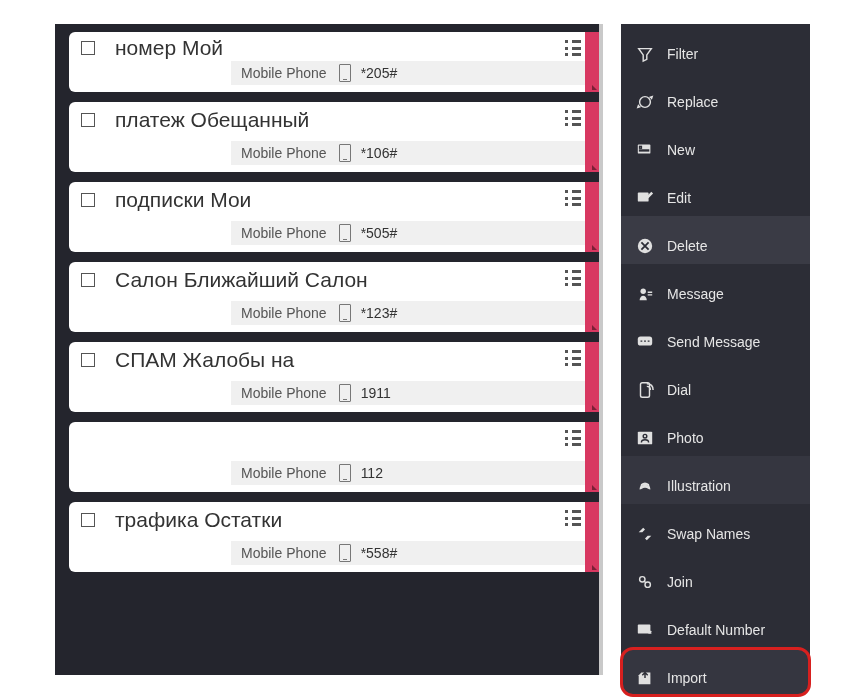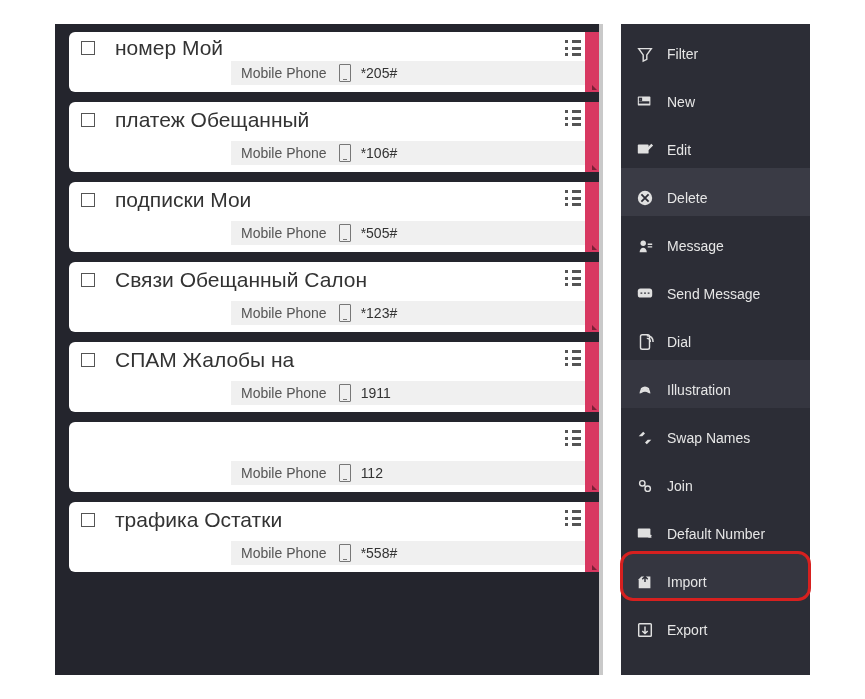--- a/index.html
+++ b/index.html
@@ -139,21 +139,21 @@
               </span>
           </div>
         </div>
         <div class="stripe"></div>
       </div>
 
       <div class="card">
         <div class="card-left">
           <div class="name-row">
             <span class="chk"></span>
-            <span>Связи Обещанный Салон</span>
+            <span>Салон Ближайший Салон</span>
           </div>
           <div class="phone-row">
               <div class="phone-block">
             <span class="phone-label">Mobile Phone</span>
             <span class="phone-icon"></span>
             <span class="phone-num">*123#</span>
           </div>
             </div>
           <div class="detail-btn">
             <span class="dbrow">
@@ -267,20 +267,29 @@
     <div class="gap"></div>
 
     <div class="side">
       <div class="mi">
         <span class="ic">
             <svg viewBox="0 0 20 20">
               <path d="M3 4h14L12 11v5l-4 2v-7L3 4z"></path>
             </svg>
           </span>
         <span class="lbl">Filter</span>
+      </div>
+      <div class="mi">
+        <span class="ic">
+            <svg viewBox="0 0 20 20">
+              <circle cx="10" cy="10" r="6"></circle>
+              <path d="M15 5l3-1-1 3M5 15l-3 1 1-3"></path>
+            </svg>
+          </span>
+        <span class="lbl">Replace</span>
       </div>
       <div class="mi">
         <span class="ic">
             <svg viewBox="0 0 20 20">
               <rect class="f" x="2" y="4" width="14" height="10" rx="1"></rect>
               <rect x="4" y="6" width="2" height="2" style="stroke:#2c2d36"></rect>
               <rect x="4" y="10" width="10" height="1" style="stroke:#2c2d36"></rect>
             </svg>
           </span>
         <span class="lbl">New</span>
@@ -325,20 +334,30 @@
       </div>
       <div class="mi">
         <span class="ic">
             <svg viewBox="0 0 20 20">
               <rect x="5" y="2" width="10" height="16" rx="2"></rect>
               <path d="M12 6c3 0 4 2 4 4M12 3c5 0 7 3 7 7"></path>
             </svg>
           </span>
         <span class="lbl">Dial</span>
       </div>
+      <div class="mi">
+        <span class="ic">
+            <svg viewBox="0 0 20 20">
+              <rect x="2" y="3" width="16" height="14" rx="1" class="f"></rect>
+              <circle cx="10" cy="8" r="2" style="stroke:#2c2d36"></circle>
+              <path d="M6 15c0-2 2-3 4-3s4 1 4 3" style="stroke:#2c2d36"></path>
+            </svg>
+          </span>
+        <span class="lbl">Photo</span>
+      </div>
       <div class="mi pale">
         <span class="ic">
             <svg viewBox="0 0 20 20">
               <path d="M4 14c0-4 3-8 6-8s6 4 6 8c-2 0-3-2-6-2s-4 2-6 2z" class="f"></path>
               <circle cx="7" cy="9" r="1" style="fill:#2c2d36"></circle>
               <circle cx="13" cy="9" r="1" style="fill:#2c2d36"></circle>
             </svg>
           </span>
         <span class="lbl">Illustration</span>
       </div>

